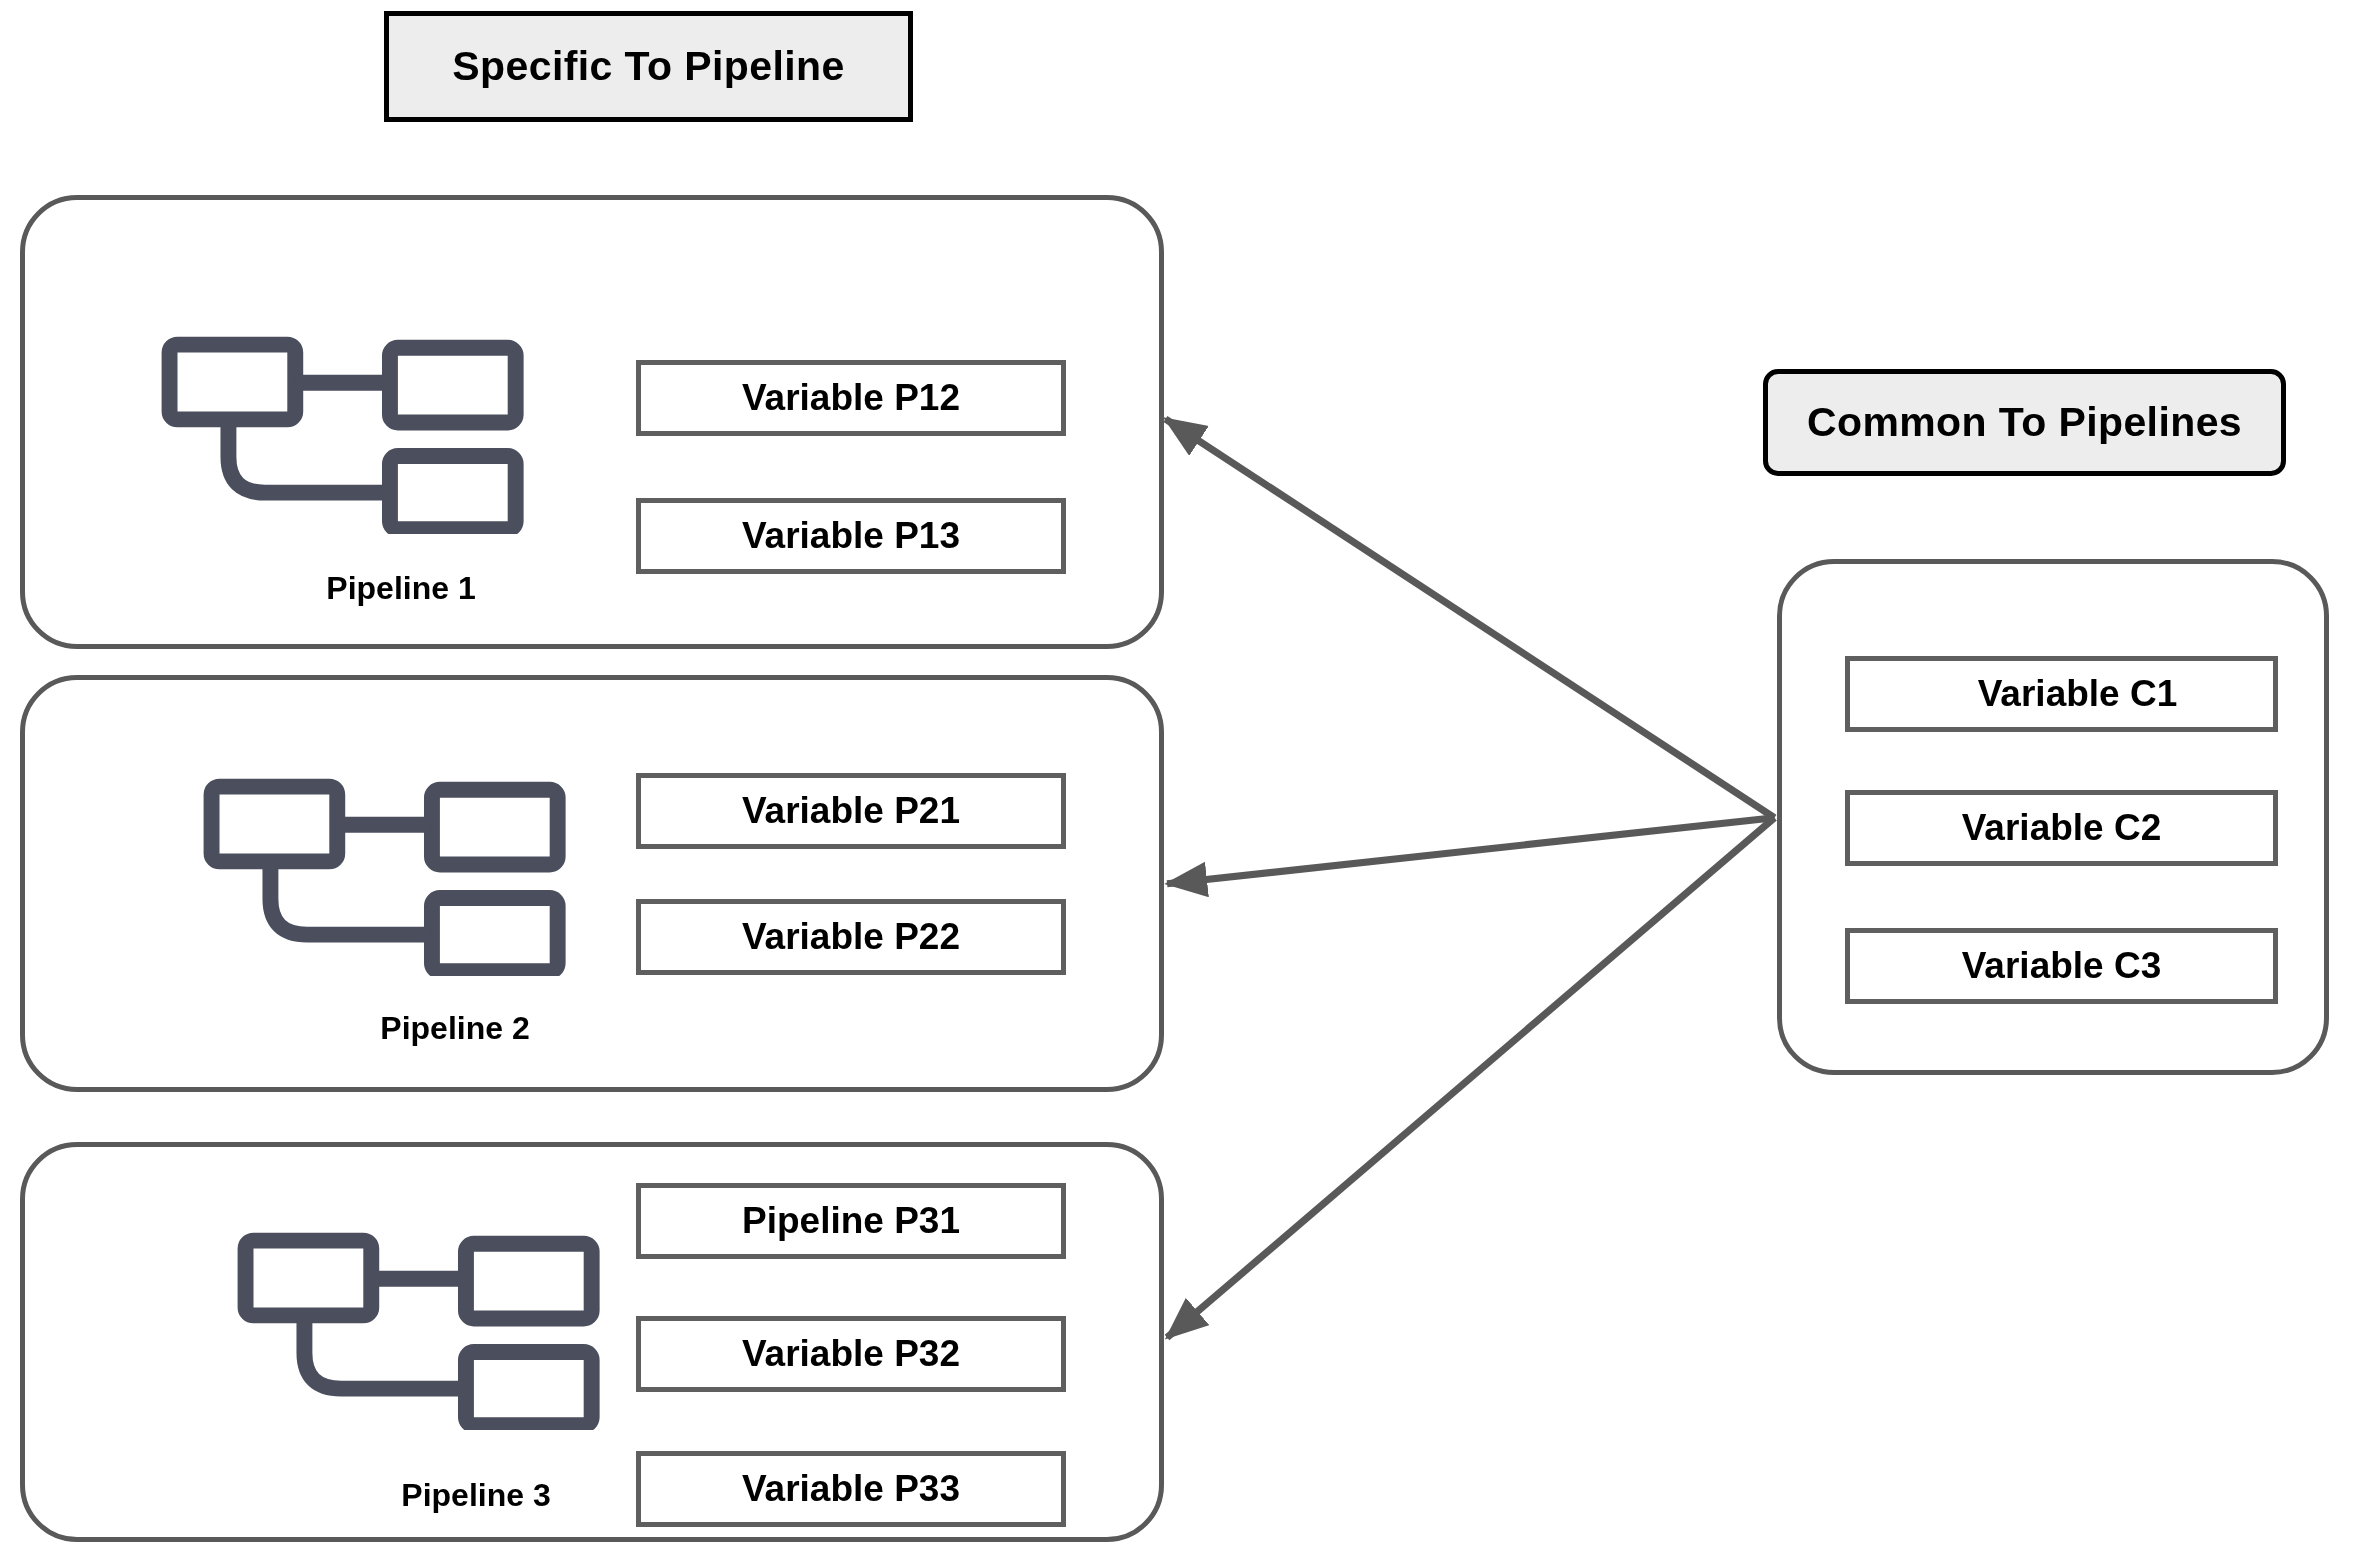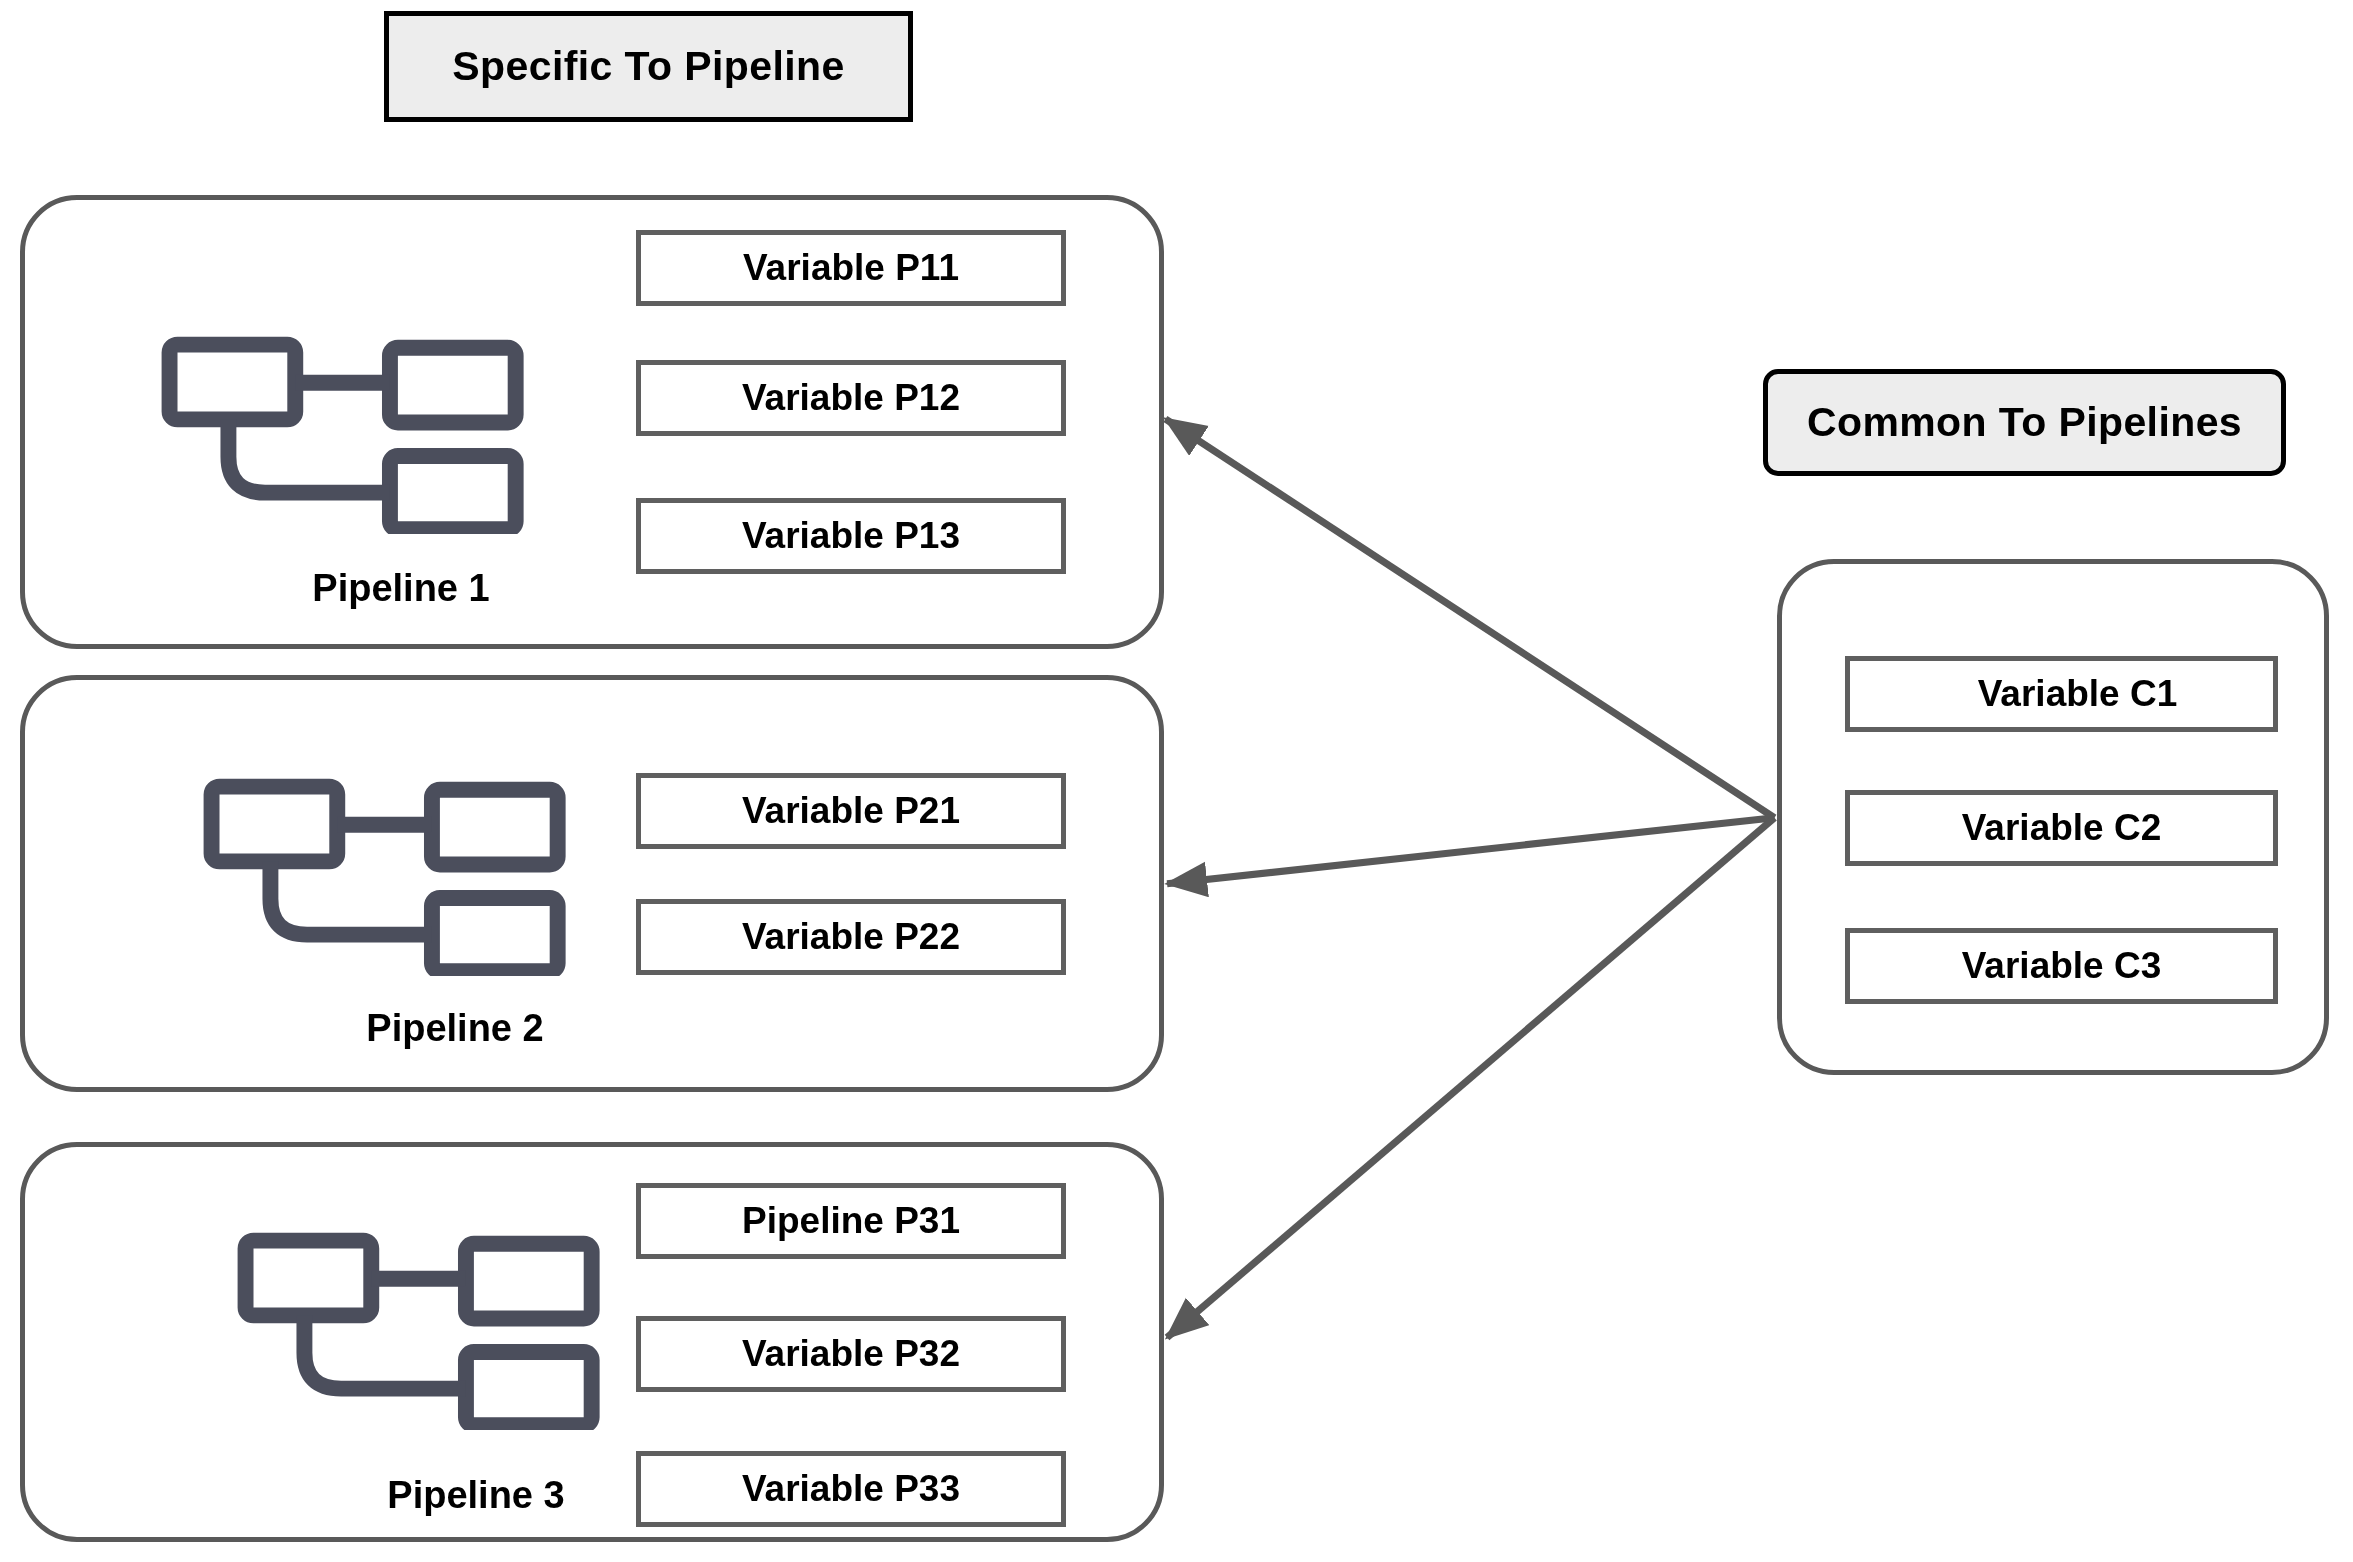--- a/index.html
+++ b/index.html
@@ -47,21 +47,21 @@
     display:flex;align-items:center;justify-content:center;
     font-size:37px;font-weight:bold;color:#000;
   }
   .common .var-box{width:433px;}
 
   
   .pipeline-label{
     position:absolute;
     width:334px;height:46px;
     display:flex;align-items:center;justify-content:center;
-    font-size:38px;font-weight:bold;color:#000;
+    font-size:32px;font-weight:bold;color:#000;
     white-space:nowrap;
   }
   
   .pipeline-icon{position:absolute;width:366px;height:199px;}
   .pipeline-icon svg{display:block;width:100%;height:100%;}
 
   
   #arrow-layer{
     position:absolute;left:0;top:0;width:2354px;height:1563px;
     pointer-events:none;
@@ -97,21 +97,20 @@
     <div class="pipeline-icon" style="left:135px;top:135px;">
       <svg viewBox="0 0 460 250" fill="none" stroke="#4b4e5c" stroke-width="20">
         <rect x="12" y="12" width="158" height="94" rx="10"></rect>
         <rect x="289" y="16" width="158" height="94" rx="10"></rect>
         <rect x="289" y="152" width="158" height="92" rx="10"></rect>
         <path d="M170,60 H289"></path>
         <path d="M86,106 V153 Q86,198 132,198 H289"></path>
       </svg>
     </div>
     <div class="pipeline-label" style="left:209px;top:365px;">Pipeline 1</div>
-    <div class="var-box" style="left:611px;top:29.5px;">Variable P11</div>
     <div class="var-box" style="left:611px;top:160px;text-align:right;">Variable P12</div>
     <div class="var-box" style="left:611px;top:298px;">Variable P13</div>
   </div>
 
   <div class="group-box" id="pipeline-2">
     <div class="pipeline-icon" style="left:177px;top:97px;">
       <svg viewBox="0 0 460 250" fill="none" stroke="#4b4e5c" stroke-width="20">
         <rect x="12" y="12" width="158" height="94" rx="10"></rect>
         <rect x="289" y="16" width="158" height="94" rx="10"></rect>
         <rect x="289" y="152" width="158" height="92" rx="10"></rect>

